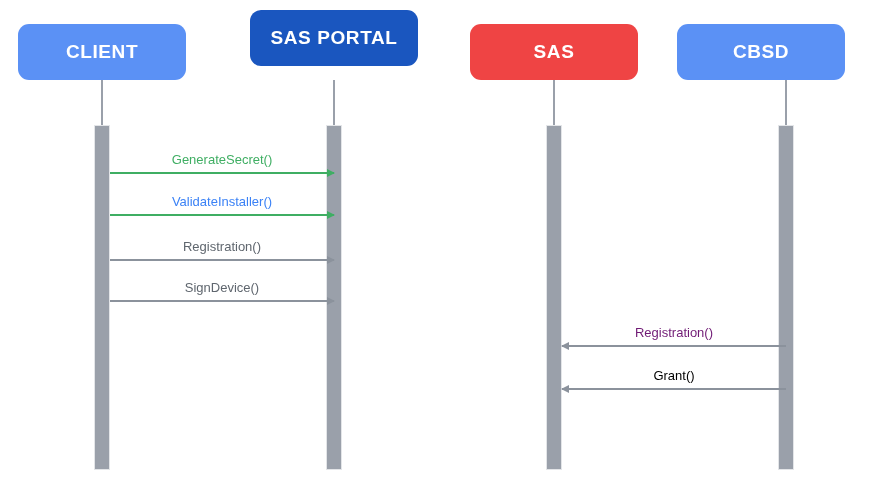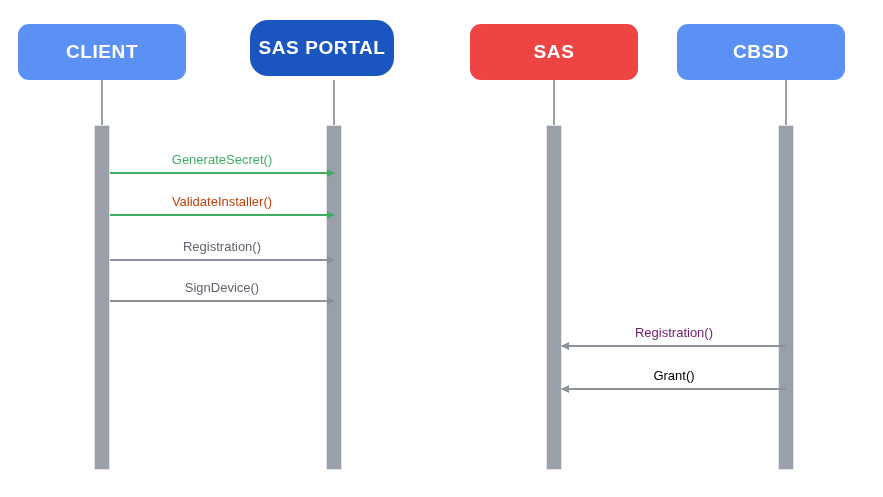--- a/index.html
+++ b/index.html
@@ -94,21 +94,21 @@
 
 <div id="diagram-canvas">
   <div id="actors-layer">
       <div class="lifeline" style="left: 101.3px; top: 80px; height: 45px;"></div>
       <div class="activation-bar" style="left: 94px; top: 125px; height: 345px; background: rgb(154, 160, 170); border-color: rgb(227, 229, 232);"></div>
       <div class="actor-box" style="left: 18px; top: 24px; width: 168px; background: rgb(91, 145, 245);">
         <span class="actor-label">CLIENT</span>
       </div>
       <div class="lifeline" style="left: 333.3px; top: 80px; height: 45px;"></div>
       <div class="activation-bar" style="left: 326px; top: 125px; height: 345px; background: rgb(154, 160, 170); border-color: rgb(227, 229, 232);"></div>
-      <div class="actor-box" style="left: 250px; top: 20px; width: 144px; background: rgb(26, 86, 191); border-radius: 18px;">
+      <div class="actor-box" style="left: 250px; top: 10px; width: 168px; background: rgb(26, 86, 191);">
         <span class="actor-label">SAS PORTAL</span>
       </div>
       <div class="lifeline" style="left: 553.3px; top: 80px; height: 45px;"></div>
       <div class="activation-bar" style="left: 546px; top: 125px; height: 345px; background: rgb(154, 160, 170); border-color: rgb(227, 229, 232);"></div>
       <div class="actor-box" style="left: 470px; top: 24px; width: 168px; background: #ef4444;">
         <span class="actor-label">SAS</span>
       </div>
       <div class="lifeline" style="left: 785.3px; top: 80px; height: 45px;"></div>
       <div class="activation-bar" style="left: 778px; top: 125px; height: 345px; background: rgb(154, 160, 170); border-color: rgb(227, 229, 232);"></div>
       <div class="actor-box" style="left: 677px; top: 24px; width: 168px; background: rgb(91, 145, 245);">
@@ -117,21 +117,21 @@
     </div>
   <div id="messages-layer">
       <div class="message to-right" style="left: 110px; top: 172px; width: 224px;">
         <div class="line" style="background: rgb(63, 174, 99);"></div>
         <div class="head" style="border-left-color: rgb(63, 174, 99);"></div>
         <div class="message-label" style="color: rgb(63, 174, 99);">GenerateSecret()</div>
       </div>
       <div class="message to-right" style="left: 110px; top: 214px; width: 224px;">
         <div class="line" style="background: rgb(63, 174, 99);"></div>
         <div class="head" style="border-left-color: rgb(63, 174, 99);"></div>
-        <div class="message-label" style="color: #c2410c;">ValidateInstaller()</div>
+        <div class="message-label" style="color: #3b82f6;">ValidateInstaller()</div>
       </div>
       <div class="message to-right" style="left: 110px; top: 259px; width: 224px;">
         <div class="line" style="background: rgb(139, 146, 156);"></div>
         <div class="head" style="border-left-color: rgb(139, 146, 156);"></div>
         <div class="message-label" style="color: rgb(95, 102, 110);">Registration()</div>
       </div>
       <div class="message to-right" style="left: 110px; top: 300px; width: 224px;">
         <div class="line" style="background: rgb(139, 146, 156);"></div>
         <div class="head" style="border-left-color: rgb(139, 146, 156);"></div>
         <div class="message-label" style="color: rgb(95, 102, 110);">SignDevice()</div>

